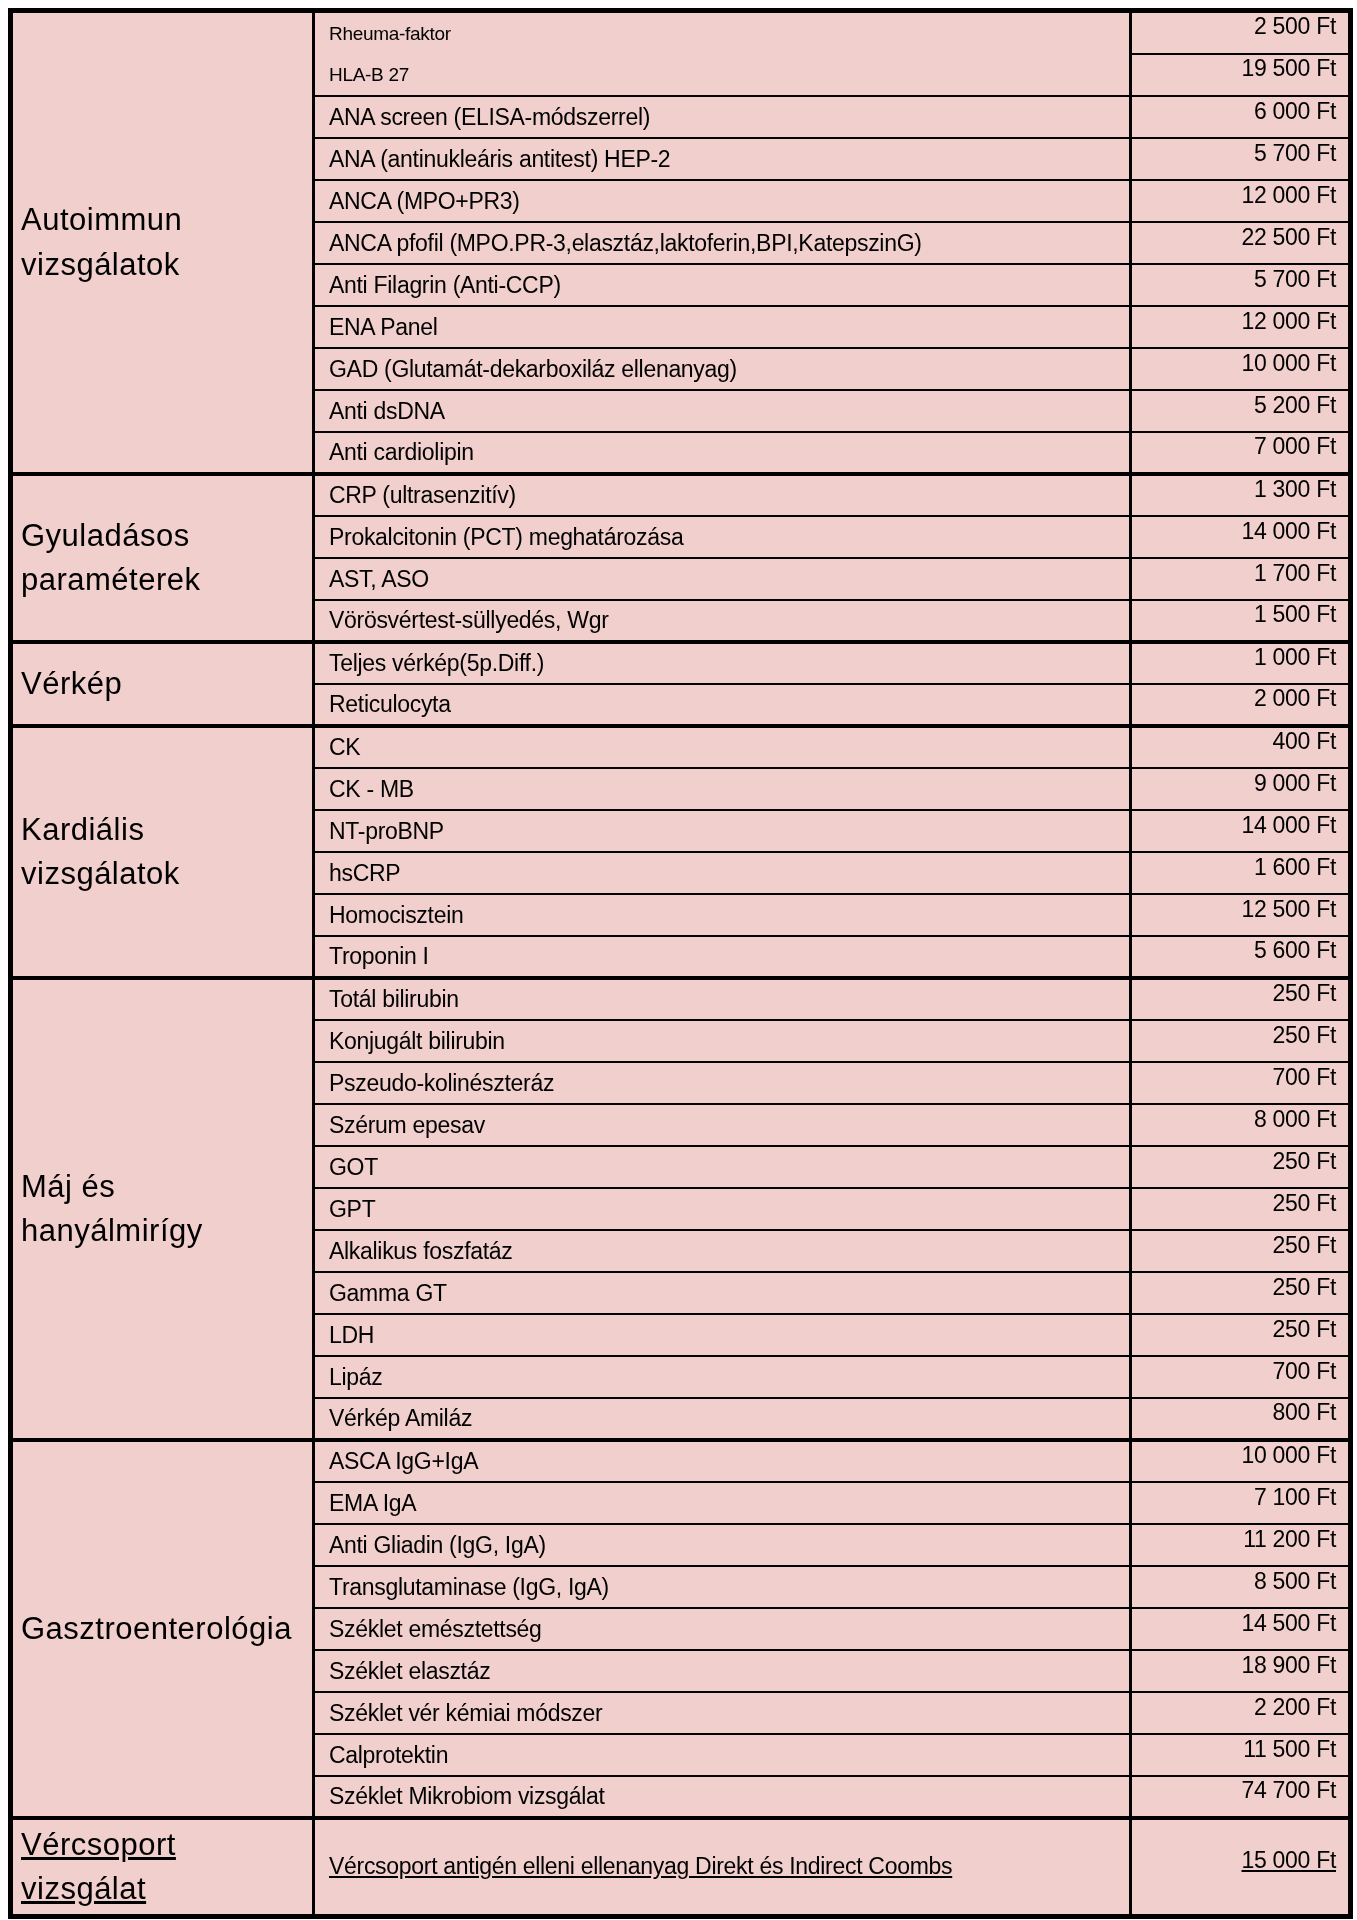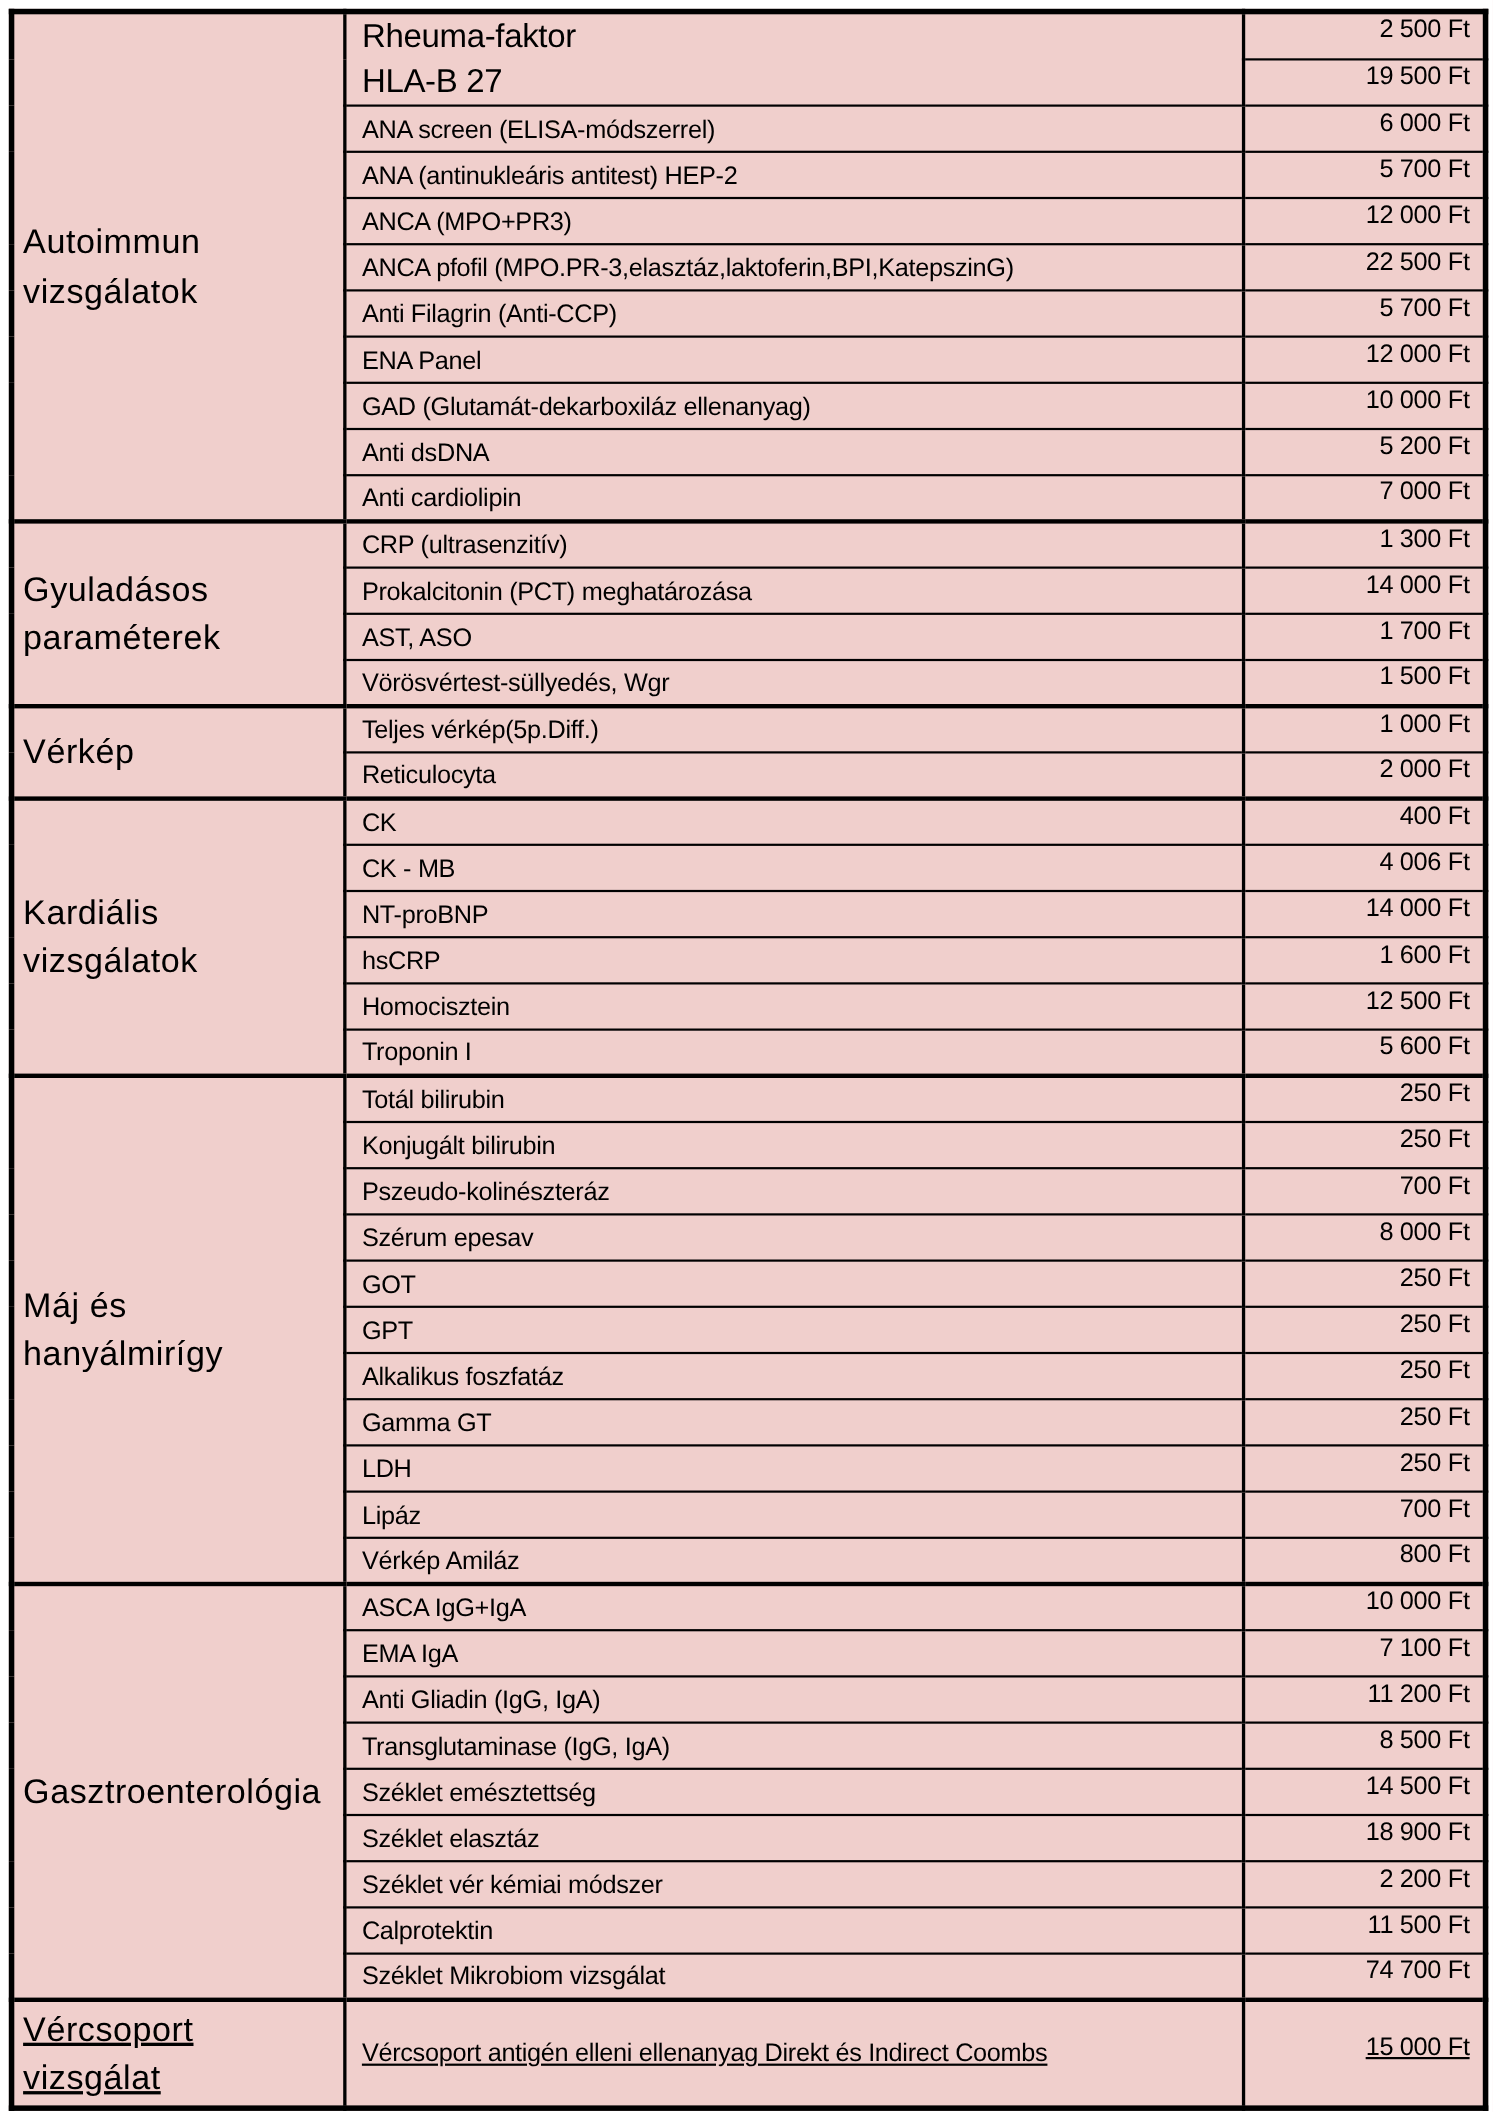--- a/index.html
+++ b/index.html
@@ -56,21 +56,21 @@
     letter-spacing: -0.3px;
     padding: 0 6px 0 14px;
     white-space: nowrap;
   }
   td.name-cell.merged { padding: 0; }
   td.name-cell.merged .stacked-name {
     height: 41px;
     display: flex;
     align-items: center;
     padding-left: 14px;
-    font-size: 30px;
+    font-size: 19px;
     letter-spacing: -0.3px;
   }
   td.price-cell {
     text-align: right;
     vertical-align: middle;
     font-size: 23px;
     letter-spacing: -0.3px;
     padding: 0 12px 12px 4px;
     white-space: nowrap;
   }
@@ -159,21 +159,21 @@
           <td class="name-cell">Reticulocyta</td>
           <td class="price-cell">2 000 Ft</td>
         </tr>
         <tr class="group-start">
           <td class="category-cell" rowspan="6">Kardiális vizsgálatok</td>
           <td class="name-cell">CK</td>
           <td class="price-cell">400 Ft</td>
         </tr>
         <tr>
           <td class="name-cell">CK - MB</td>
-          <td class="price-cell">4 006 Ft</td>
+          <td class="price-cell">9 000 Ft</td>
         </tr>
         <tr>
           <td class="name-cell">NT-proBNP</td>
           <td class="price-cell">14 000 Ft</td>
         </tr>
         <tr>
           <td class="name-cell">hsCRP</td>
           <td class="price-cell">1 600 Ft</td>
         </tr>
         <tr>

